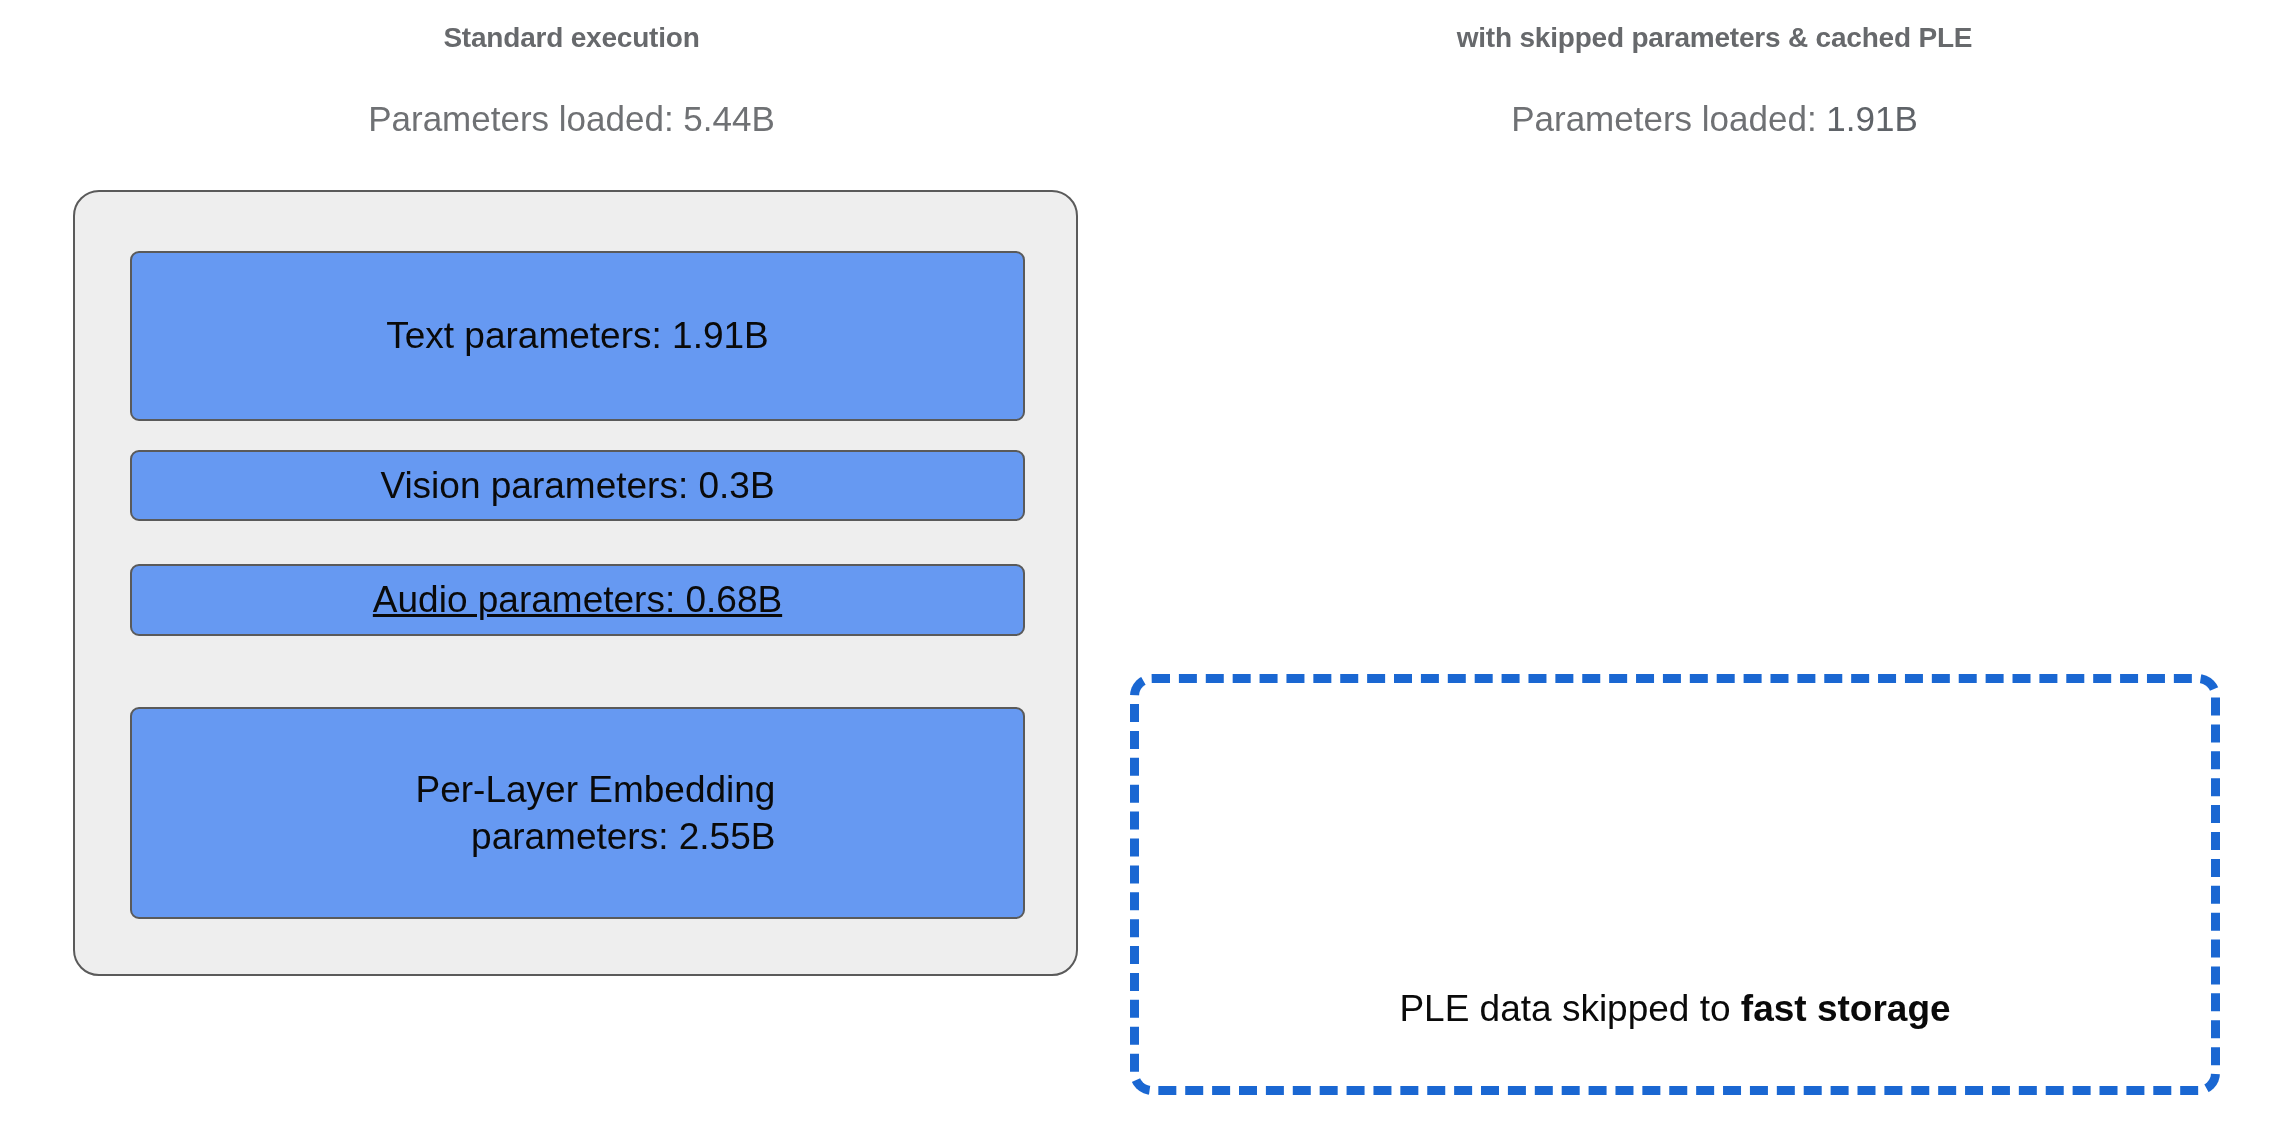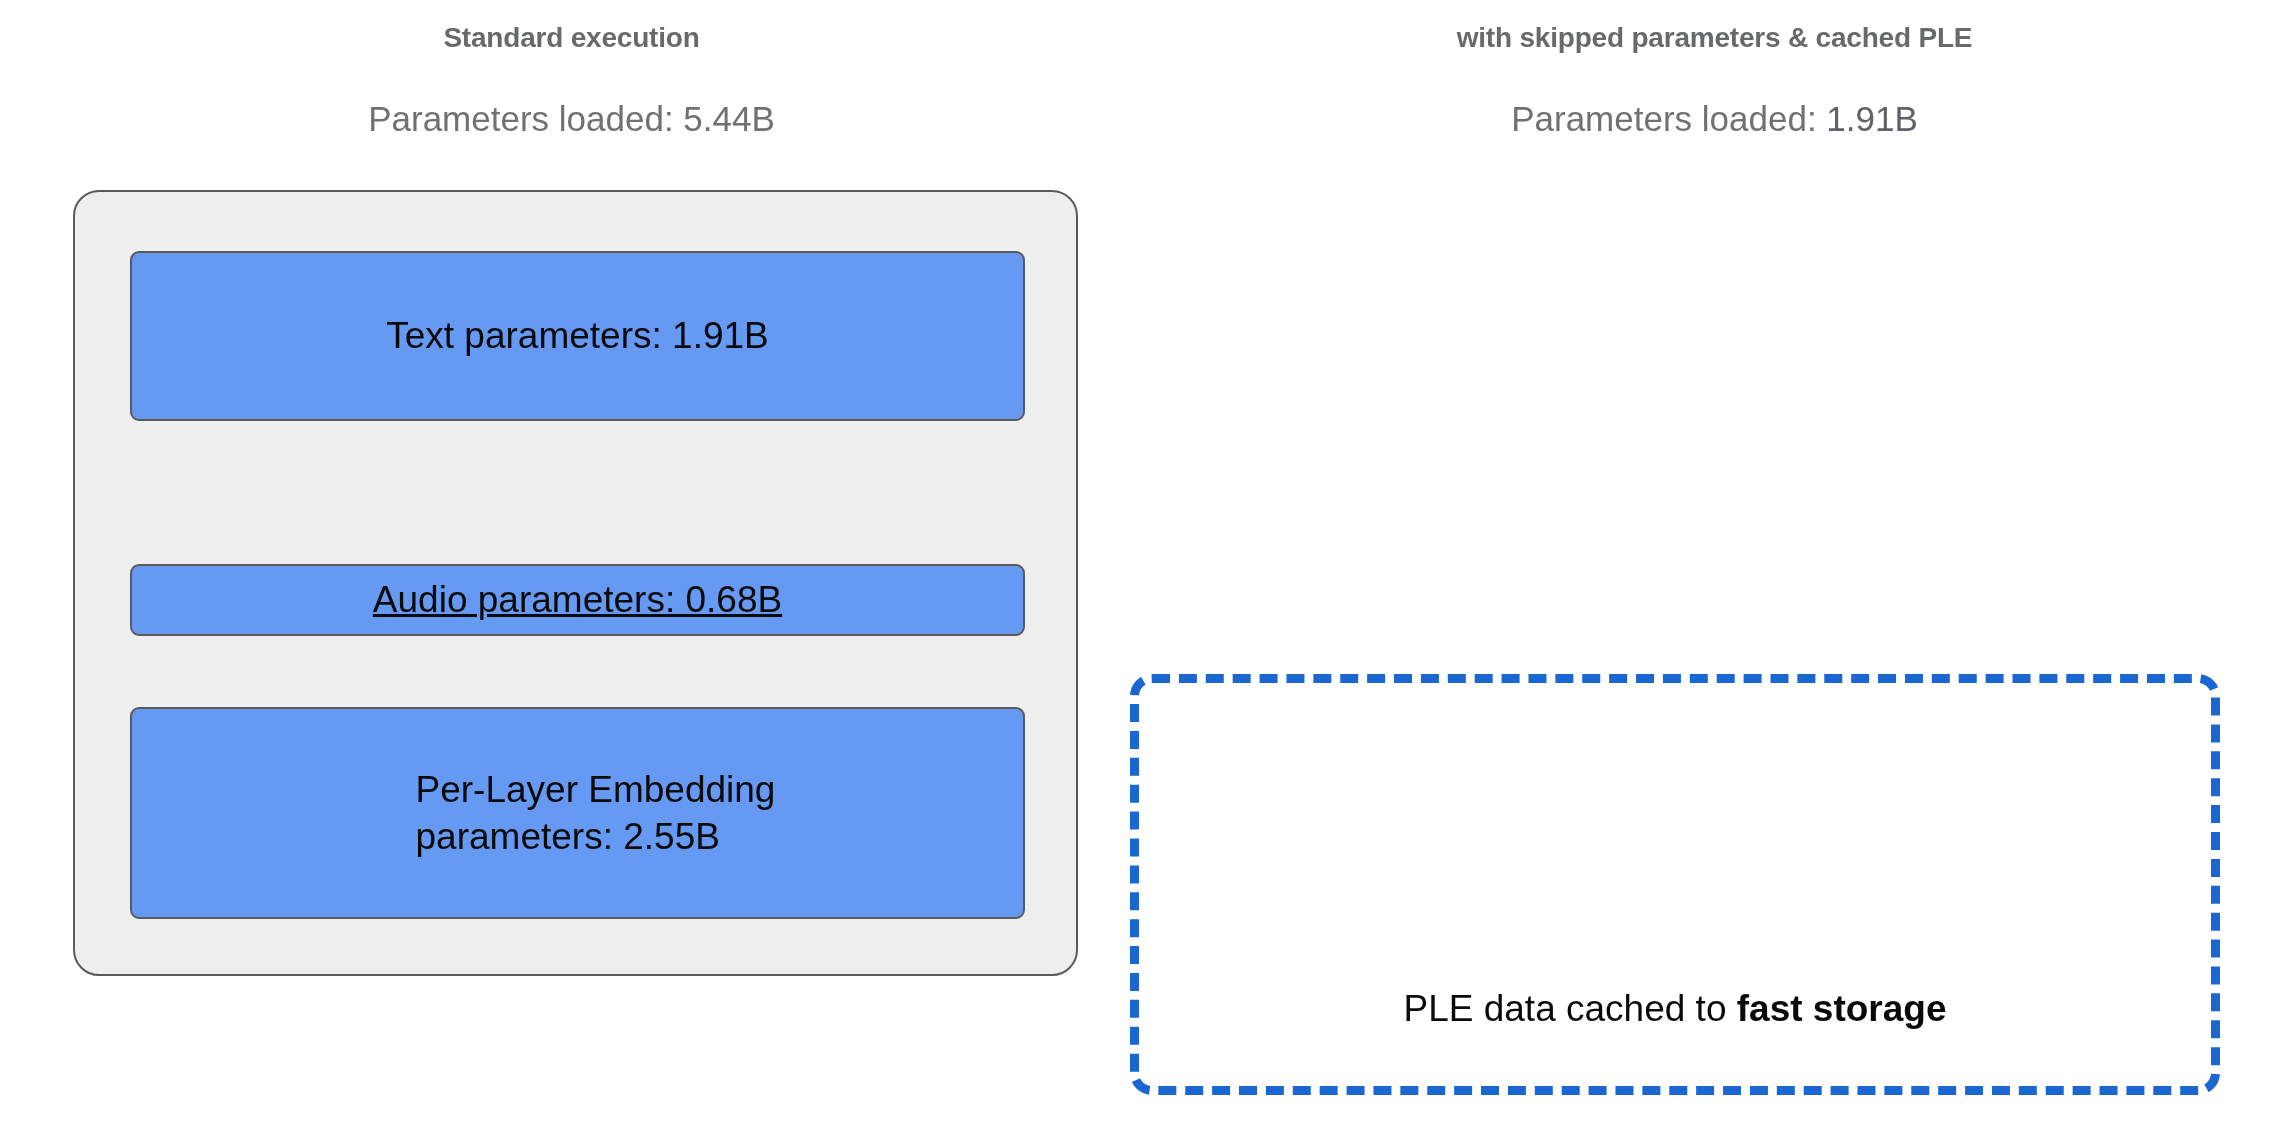--- a/index.html
+++ b/index.html
@@ -78,21 +78,21 @@
   .block {
     position: absolute;
     left: 55px;
     width: 895px;
     box-sizing: border-box;
     border: 2.5px solid #5a5a5a;
     border-radius: 9px;
     display: flex;
     align-items: center;
     justify-content: center;
-    text-align: left;
+    text-align: right;
     font-size: 37px;
     color: #0a0a0a;
     line-height: 1.28;
   }
   .block-blue  { background: #6699f2; }
 
   .blk-text   { top: 59px;  height: 170px; }
   .blk-vision { top: 258px; height: 71px; }
   .blk-audio  { top: 372px; height: 72px; text-decoration: underline; }
   .blk-ple    { top: 515px; height: 212px; padding-left: 36px; }
@@ -132,20 +132,21 @@
     <div class="panel-title">Standard execution</div>
 
     <div class="panel-subtitle">
       <span>Parameters loaded: </span><span>5.44B</span>
     </div>
 
     <div class="device device-left">
 
       <div class="block block-blue blk-text">Text parameters: 1.91B</div>
 
+      <div class="block block-blue blk-vision">Vision parameters: 0.3B</div>
 
       <div class="block block-blue blk-audio">Audio parameters: 0.68B</div>
 
       <div class="block block-blue blk-ple">
         <div>
           <div>Per-Layer Embedding</div>
           <div>parameters: 2.55B</div>
         </div>
       </div>
 
@@ -158,16 +159,16 @@
 
     <div class="panel-subtitle">
       <span>Parameters loaded: </span><b>1.91B</b>
     </div>
 
   </div>
 
   <div class="cache-box"></div>
 
   <div class="cache-caption">
-    <span>PLE data cached to </span><b>fast storage</b>
+    <span>PLE data skipped to </span><b>fast storage</b>
   </div>
 
 </div>
 
 </body></html>

